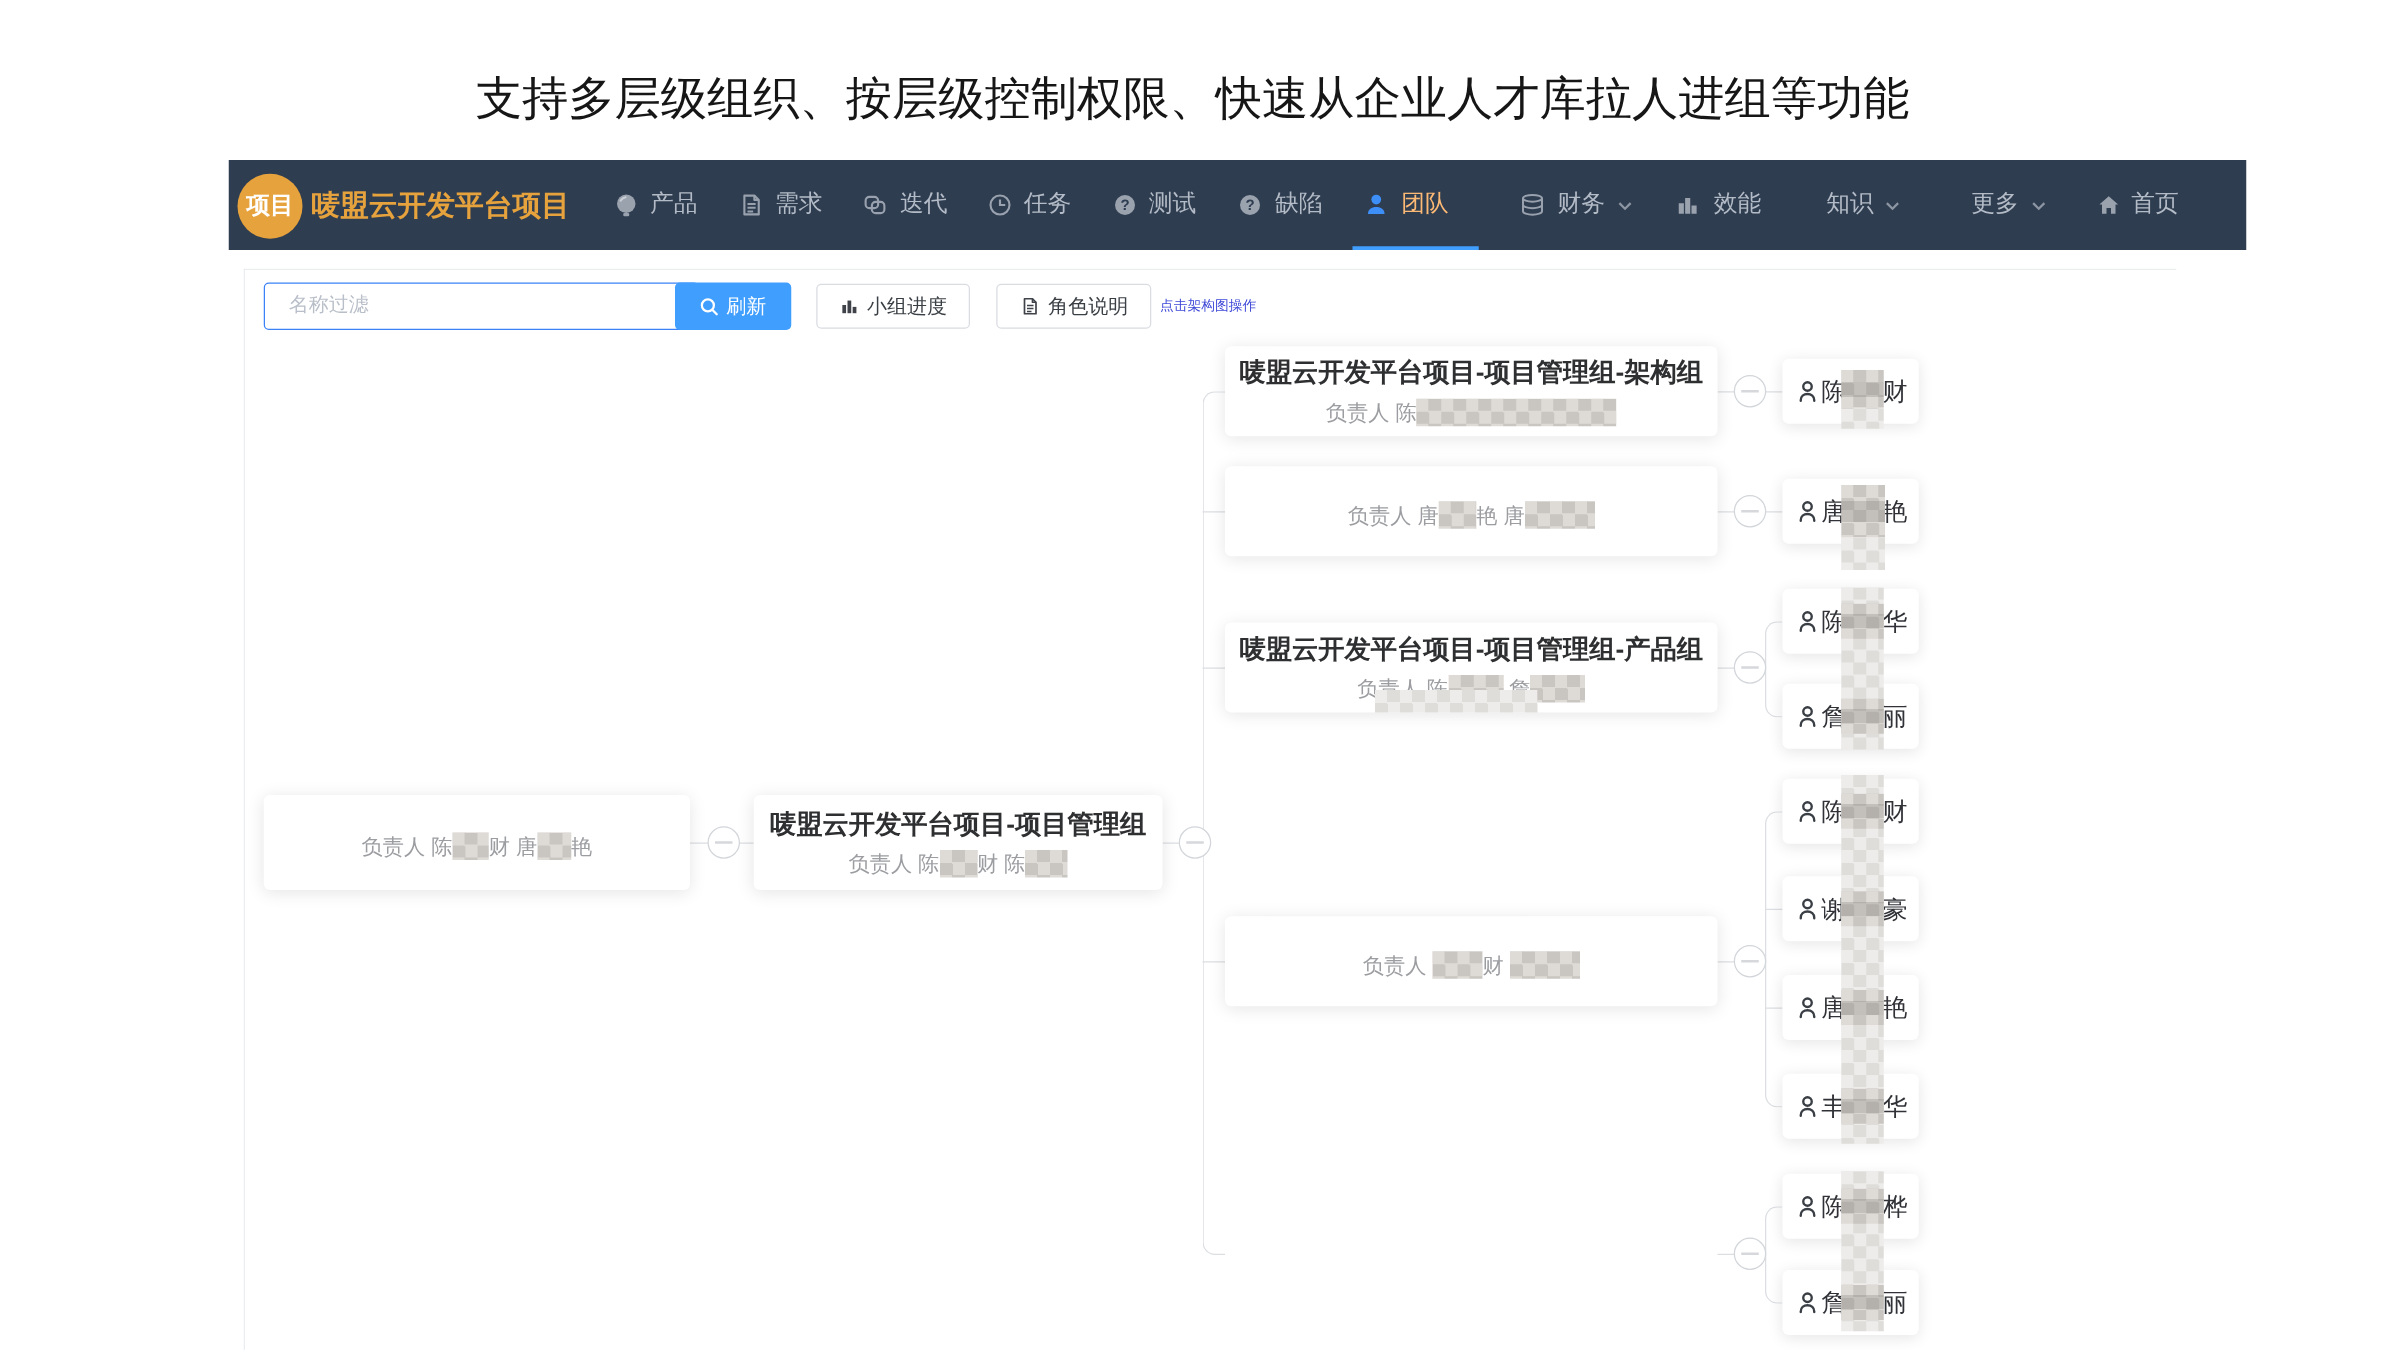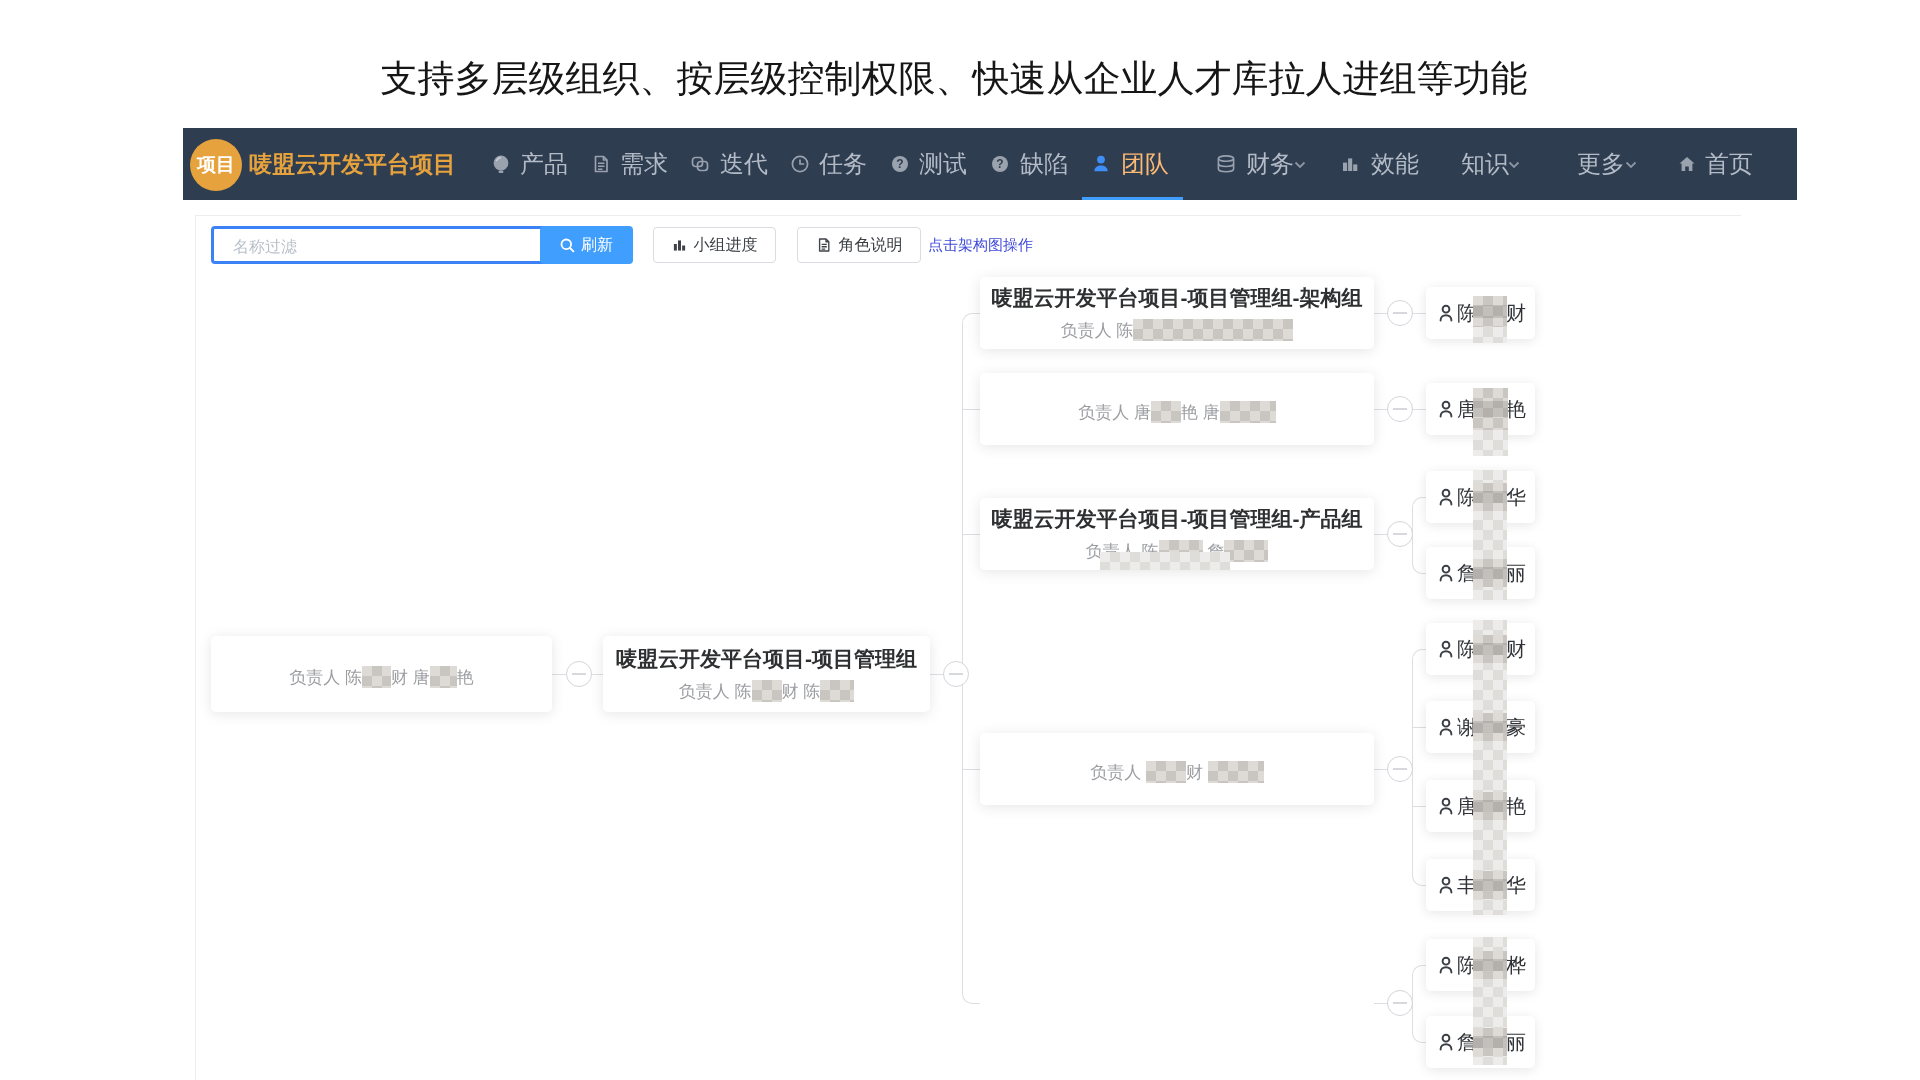--- a/index.html
+++ b/index.html
@@ -2,31 +2,31 @@
 <html><head>
 <meta charset="utf-8">
 <style>
 *{margin:0;padding:0;box-sizing:border-box}
 body{font-family:"Liberation Sans",sans-serif}
 #page{position:relative;width:1920px;height:1080px;background:#fff;overflow:hidden}
 #title{position:absolute;left:-6px;top:56px;width:1920px;text-align:center;font-size:37px;line-height:46px;color:#161616;font-weight:500;letter-spacing:0px}
 #nav{position:absolute;left:183px;top:128px;width:1614px;height:72px;background:#2f3d51}
 #logo{position:absolute;left:7px;top:11px;width:52px;height:52px;border-radius:50%;background:#E6A23C;color:#fff;font-size:19px;font-weight:700;text-align:center;line-height:52px}
 #brand{position:absolute;left:66px;top:0;height:72px;line-height:72px;font-size:23px;font-weight:700;color:#E6A23C;white-space:nowrap}
-.nt{position:absolute;top:0;height:72px;line-height:72px;font-size:24px;color:#b3bbc6;white-space:nowrap}
+.nt{position:absolute;top:0;height:72px;line-height:72px;font-size:19px;color:#b3bbc6;white-space:nowrap}
 .nt.on{color:#fdba74}
 .nic{position:absolute;top:26px;width:20px;height:20px}
 .chev{position:absolute;top:33px;width:12px;height:8px}
 #underline{position:absolute;left:899px;top:69px;width:101px;height:3px;background:#409EFF}
 #cbl{position:absolute;left:195px;top:215px;width:1px;height:865px;background:#ebedf0}
 #cbt{position:absolute;left:195px;top:215px;width:1546px;height:1px;background:#ebedf0}
-#inp{position:absolute;left:211px;top:226px;width:348px;height:38px;border:3px solid #3b82f6;border-radius:4px;background:#fff;font-size:16px;color:#b9bfc9;line-height:36px;padding-left:19px}
+#inp{position:absolute;left:211px;top:226px;width:348px;height:38px;border:1px solid #3b82f6;border-radius:4px;background:#fff;font-size:16px;color:#b9bfc9;line-height:36px;padding-left:19px}
 .btn{position:absolute;top:227px;height:36px;background:#fff;border:1px solid #d9dce1;border-radius:4px;display:flex;align-items:center;justify-content:center;font-size:16px;color:#3a3f45;gap:7px}
 #btnr{position:absolute;left:540px;top:226px;width:93px;height:38px;background:#409EFF;border-radius:4px;display:flex;align-items:center;justify-content:center;font-size:16px;color:#fff;gap:6px}
-#lnk{position:absolute;left:928px;top:227px;height:36px;line-height:36px;font-size:15px;color:#3f49d8;font-weight:500}
+#lnk{position:absolute;left:928px;top:227px;height:36px;line-height:36px;font-size:11px;color:#3f49d8;font-weight:500}
 .card{position:absolute;background:#fff;border-radius:5px;box-shadow:0 2px 14px rgba(0,0,0,.10);display:flex;flex-direction:column;align-items:center;justify-content:center;z-index:2}
 .card .t{font-size:21px;font-weight:700;color:#2e2f31;white-space:nowrap}
 .card .s{font-size:17px;color:#9b9da1;margin-top:7px;white-space:nowrap}
 .mcard{position:absolute;left:1426px;width:109px;height:52px;background:#fff;border-radius:5px;box-shadow:0 2px 12px rgba(0,0,0,.10);display:flex;align-items:center;padding-left:12px;z-index:2}
 .mcard b{font-size:20px;font-weight:400;color:#303237;margin-left:3px;white-space:nowrap}
 .ln{position:absolute;background:#dcdee2;z-index:1}
 .cir{position:absolute;width:26px;height:26px;border:1px solid #d2d5d9;border-radius:50%;background:#fff;z-index:3}
 .cir:after{content:"";position:absolute;left:5px;top:11px;width:14px;height:2px;background:#d6d8db}
 .brk{position:absolute;border:0 solid #dcdee2;border-left-width:1px;border-top-width:1px;border-bottom-width:1px;border-radius:10px 0 0 10px;z-index:1}
 .mi{display:inline-block;height:22px;vertical-align:-5px;background:repeating-conic-gradient(#c9c5c1 0 25%,#dedbd7 0 50%) 0 0/20px 20px}

